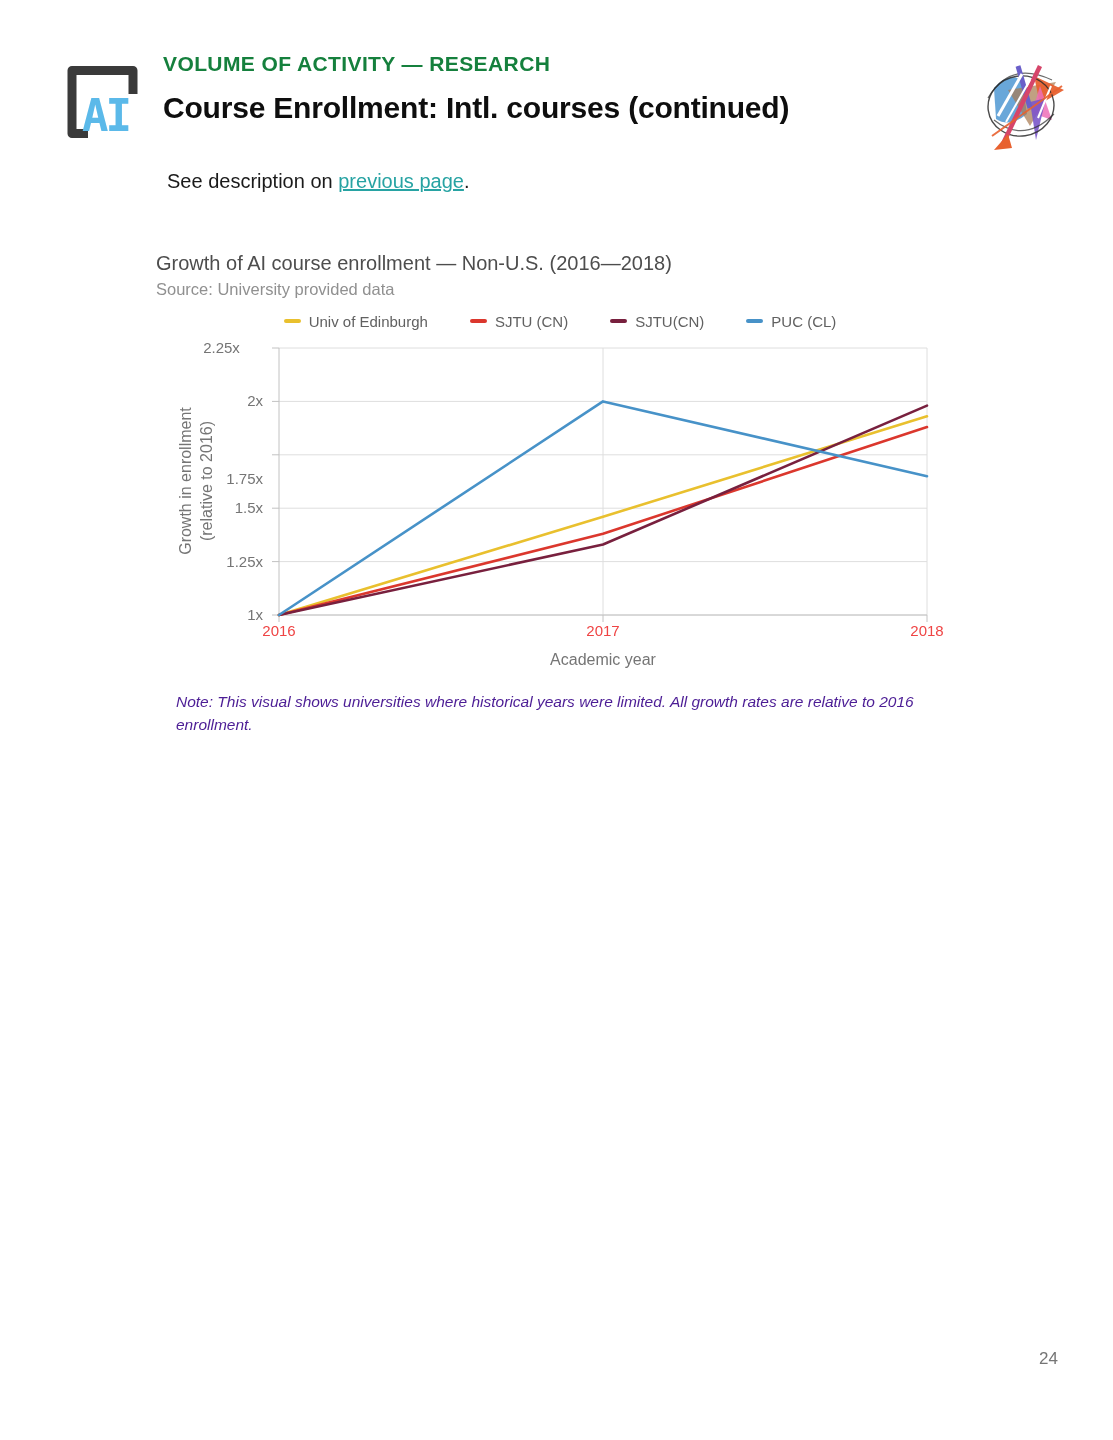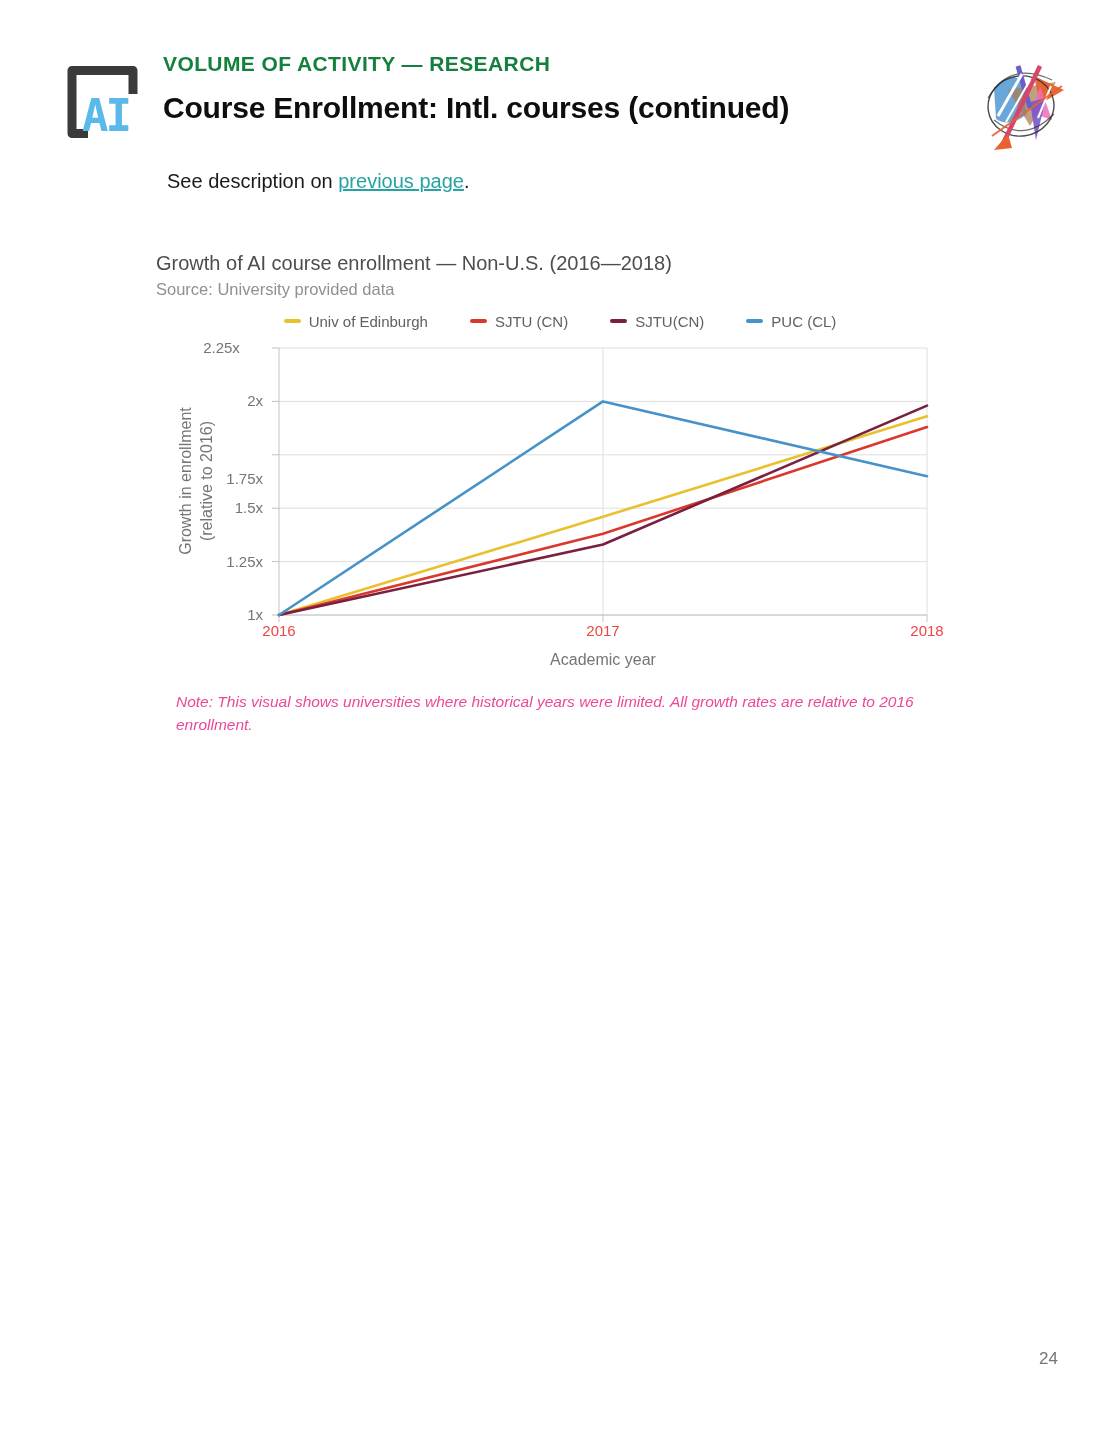--- a/index.html
+++ b/index.html
@@ -24,21 +24,21 @@
 
   .chart-wrap{position:absolute;left:180px;top:340px;width:760px;height:300px;}
   .chart-wrap svg{position:absolute;left:0;top:0;overflow:visible;}
   svg line.grid{stroke:#DEDEDE;stroke-width:1;}
   svg line.axis{stroke:#C2C2C2;stroke-width:1;}
   .ytick{position:absolute;left:0;width:90px;text-align:right;padding-right:7px;font-size:15px;color:#757575;box-sizing:border-box;}
   .xtick{position:absolute;top:282px;width:80px;text-align:center;font-size:15px;color:#ef4444;}
   .ylabel{position:absolute;left:-124px;top:120px;width:280px;height:42px;transform:rotate(-90deg);text-align:center;font-size:16px;line-height:21px;color:#757575;}
   .xlabel{position:absolute;left:303px;top:651px;width:600px;text-align:center;font-size:16px;color:#757575;}
 
-  .note{position:absolute;left:176px;top:690px;width:752px;font-size:15.5px;font-style:italic;color:#ec4899;line-height:1.5;}
+  .note{position:absolute;left:176px;top:690px;width:752px;font-size:15.5px;font-style:italic;color:#4c1d95;line-height:1.5;}
   .page-number{position:absolute;left:1028px;top:1349px;width:30px;text-align:right;font-size:17px;color:#757575;}
 </style>
 </head>
 <body>
 
 <div class="page">
 
   <div class="ai-logo">
     <svg width="84" height="78" viewBox="0 0 84 78">
       <path d="M 28 71.5 L 12 71.5 L 12 8.5 L 73 8.5 L 73 32" fill="none" stroke="#3A3A3A" stroke-width="9" stroke-linejoin="round"></path>

